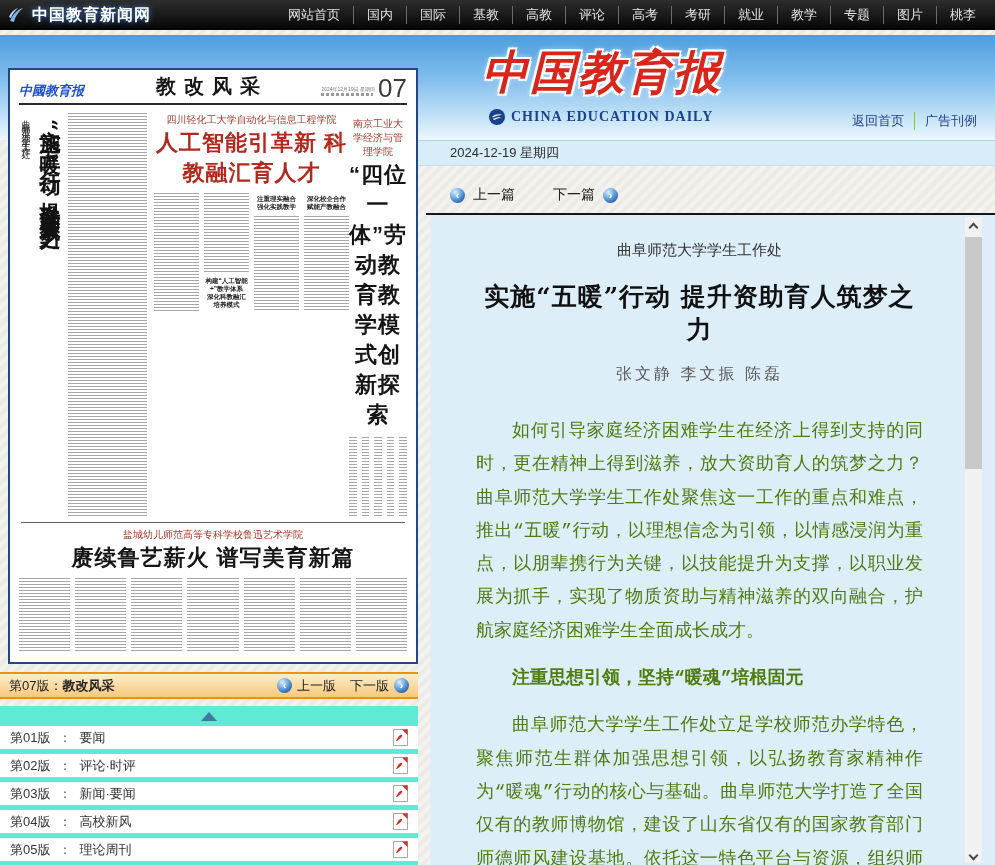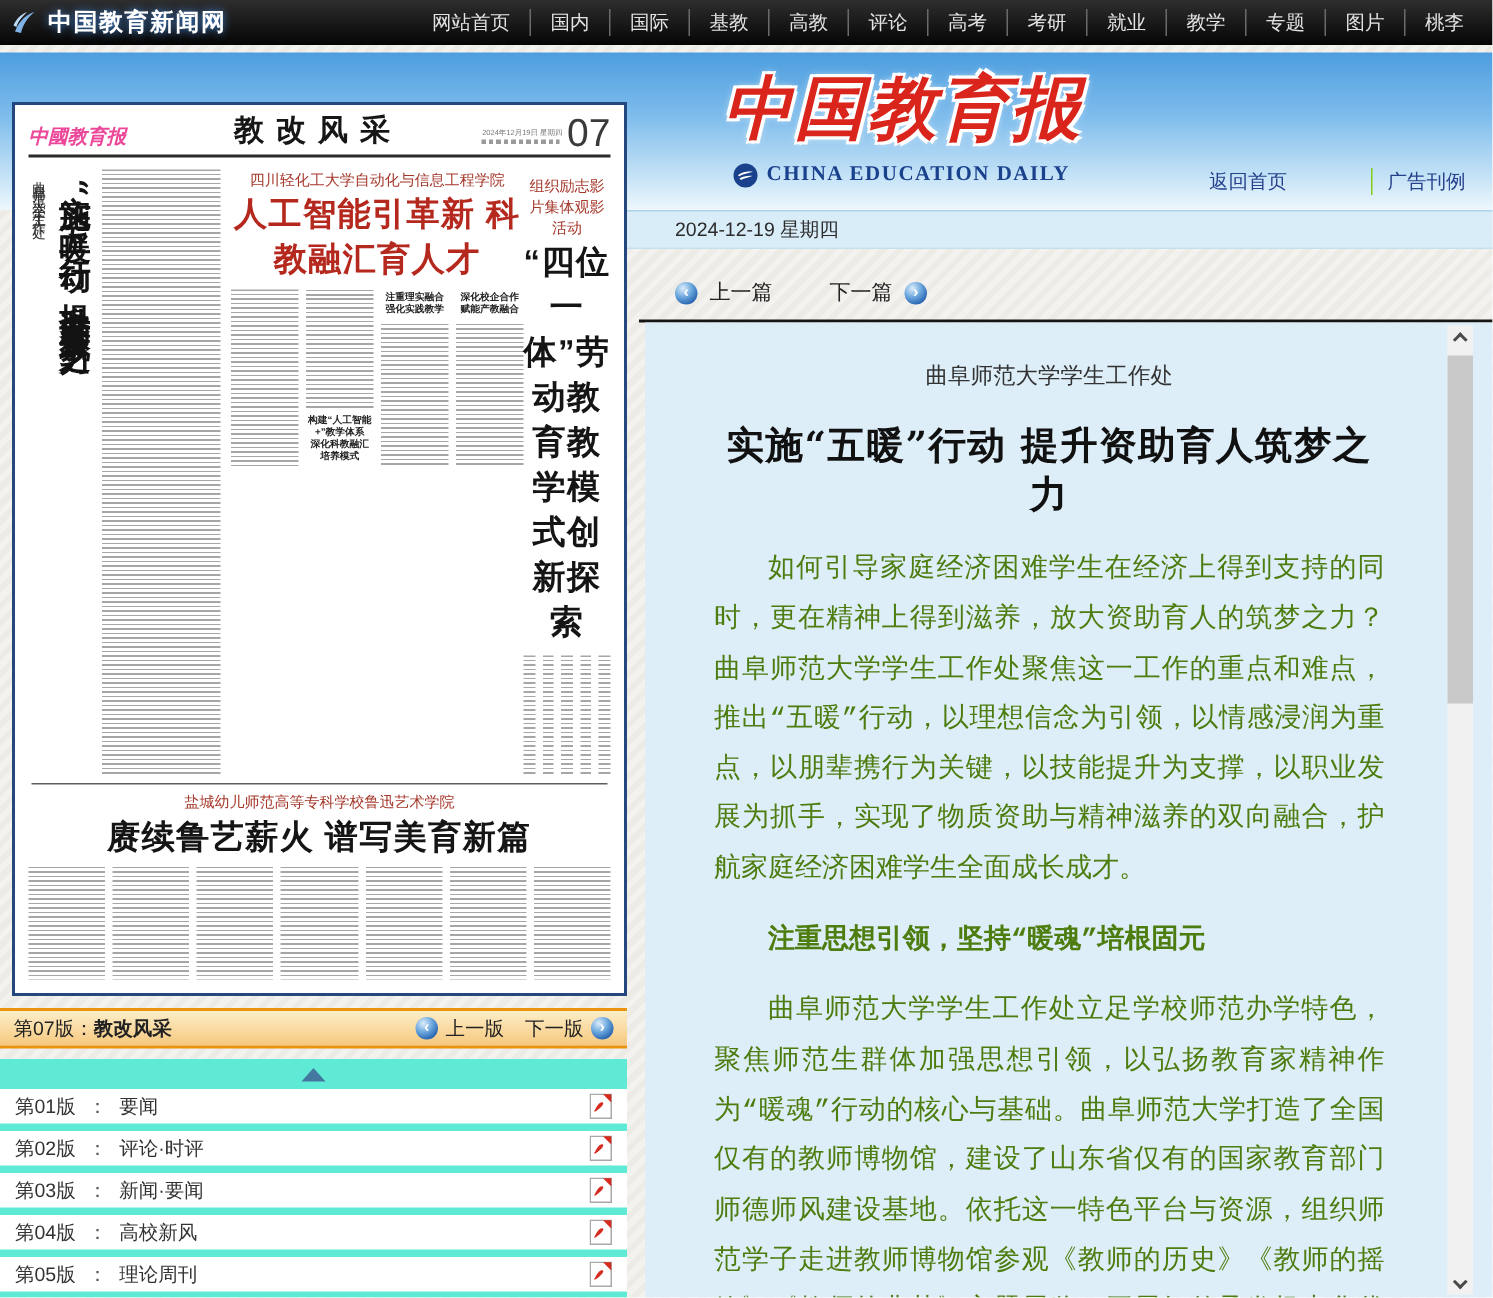--- a/index.html
+++ b/index.html
@@ -23,36 +23,36 @@
 
   
   .blueheader { position:absolute; left:0; top:35px; width:995px; height:105px;
     background:linear-gradient(#4d9edf 0%,#7ebcec 40%,#c7e4f7 80%,#eef7fd 100%); }
   .ced-logo-cn { position:absolute; left:482px; top:42px; font-family:"DejaVu Serif","Liberation Serif",serif;
     font-size:46px; font-weight:bold; font-style:italic; color:#d9251c; letter-spacing:2px;
     text-shadow:-2px -2px 0 #fff,2px -2px 0 #fff,-2px 2px 0 #fff,2px 2px 0 #fff,0 0 6px #fff; }
   .ced-logo-en { position:absolute; left:488px; top:108px; display:flex; align-items:center; gap:5px; }
   .ced-logo-en .en-text { color:#1a418c; font-weight:bold; font-size:14px; letter-spacing:1px;
     font-family:"Liberation Serif","DejaVu Serif",serif; }
-  .headerlinks { position:absolute; right:8px; top:112px; display:flex; align-items:center;gap:46px; }
+  .headerlinks { position:absolute; right:8px; top:112px; display:flex; align-items:center; }
   .headerlinks .hl { color:#26418c; font-size:13px; padding:0 10px; cursor:pointer; }
   .headerlinks .hl + .hl { border-left:1px solid #84cc16; }
 
   
   .datebar { position:absolute; left:17px; top:140px; width:995px; height:26px;
     background:#d9edf8; border-top:1px solid #aed3e8; border-bottom:1px solid #c6dfee;
     font-size:13px; color:#2b2b2b; line-height:24px; padding-left:433px; }
 
   
   .paper { position:absolute; left:8px; top:68px; width:410px; height:596px;
     background:#fff; border:2px solid #24487e; overflow:hidden; cursor:pointer; }
   .p-masthead { display:flex; align-items:flex-end; margin:5px 9px 0 9px; padding-bottom:3px;
     border-bottom:2px solid #2b2b2b; height:30px; }
   .p-nameplate { font-family:"DejaVu Serif","Liberation Serif",serif; font-style:italic;
-    font-weight:bold; font-size:13px; color:#ec4899; width:90px; }
+    font-weight:bold; font-size:13px; color:#1d4ed8; width:90px; }
   .p-section { flex:1; text-align:center; font-size:20px; font-weight:bold; letter-spacing:8px; color:#161616; }
   .p-mh-right { width:92px; display:flex; align-items:flex-end; justify-content:flex-end; gap:3px; }
   .p-dateline { font-size:5px; color:#777; line-height:6px; text-align:right; padding-bottom:4px; }
   .p-dateline .l2 { display:block; width:52px; height:3px;
     background:repeating-linear-gradient(to right,#9a9a9a 0 3px,transparent 3px 5px); margin-top:1px; }
   .p-pageno { font-size:26px; color:#3a3a3a; line-height:24px; font-weight:400; }
 
   .p-content { padding:6px 9px 0 9px; display:flex; flex-direction:column; height:552px; }
   .p-row1 { display:flex; gap:7px; height:406px; }
   .p-strip { width:128px; display:flex; gap:4px; padding-top:2px; }
@@ -221,21 +221,21 @@
             <div class="col">
               <div class="mh">
                 <span>深化校企合作</span><br>
                 <span>赋能产教融合</span>
               </div>
               <div class="sim"></div>
             </div>
           </div>
         </div>
         <div style="display:flex;flex-direction:column;flex:1;margin-top:4px;">
-          <div class="p-org">组织励志影片集体观影活动</div>
+          <div class="p-org">南京工业大学经济与管理学院</div>
           <div class="p-headline hl-dark">“四位一体”劳动教育教学模式创新探索</div>
           <div class="p-cols cols-a2">
             <div class="col">
                 <div class="sim"></div>
               </div>
             <div class="col">
                 <div class="sim"></div>
               </div>
             <div class="col">
                 <div class="sim"></div>
@@ -358,20 +358,21 @@
   <span class="gap"></span>
   <span class="lbl">下一篇</span>
   <span class="globe gr"></span>
 </div>
 <div class="paneline"></div>
 
 <div class="pane">
   <div class="art">
     <div class="art-byline">曲阜师范大学学生工作处</div>
     <div class="art-title">实施“五暖”行动 提升资助育人筑梦之力</div>
+    <div class="art-authors">张文静 李文振 陈磊</div>
     <p>如何引导家庭经济困难学生在经济上得到支持的同时，更在精神上得到滋养，放大资助育人的筑梦之力？曲阜师范大学学生工作处聚焦这一工作的重点和难点，推出“五暖”行动，以理想信念为引领，以情感浸润为重点，以朋辈携行为关键，以技能提升为支撑，以职业发展为抓手，实现了物质资助与精神滋养的双向融合，护航家庭经济困难学生全面成长成才。</p>
     <p class="sub">注重思想引领，坚持“暖魂”培根固元</p>
     <p>曲阜师范大学学生工作处立足学校师范办学特色，聚焦师范生群体加强思想引领，以弘扬教育家精神作为“暖魂”行动的核心与基础。曲阜师范大学打造了全国仅有的教师博物馆，建设了山东省仅有的国家教育部门师德师风建设基地。依托这一特色平台与资源，组织师范学子走进教师博物馆参观《教师的历史》《教师的摇篮》《教师的典范》主题展览，开展好传承发扬中华优秀传统文化中的师道与师德、弘扬践行教育家精神的现场教学，引导学生涵养“大国良师”理想、树好“躬耕教坛”志向。为增强思想引领的实效性和感染力，用好多元载体、创新教育形式，组织学生观看学校原创主题舞台剧《夫子》，感悟“至圣先师”孔子的教育思想与智慧；聆听全国模范教师支月英、全国教书育人楷模张玉滚等先进典型的师德宣讲，观看学校大学生师德宣讲团排演的师德微话剧，办好师德师风建设公开课；组织励志影片集体观影活动，通过《我要当老师》《我本是高山》等优秀作品，让学生们感受教师榜样的力量与温度，增强争做“四有”好老师的荣誉感和使命感。</p>
   </div>
 </div>
 
 <div class="sb">
   <div class="sb-btn up"><span class="chev u"></span></div>
   <div class="sb-thumb"></div>
   <div class="sb-btn down"><span class="chev d"></span></div>

